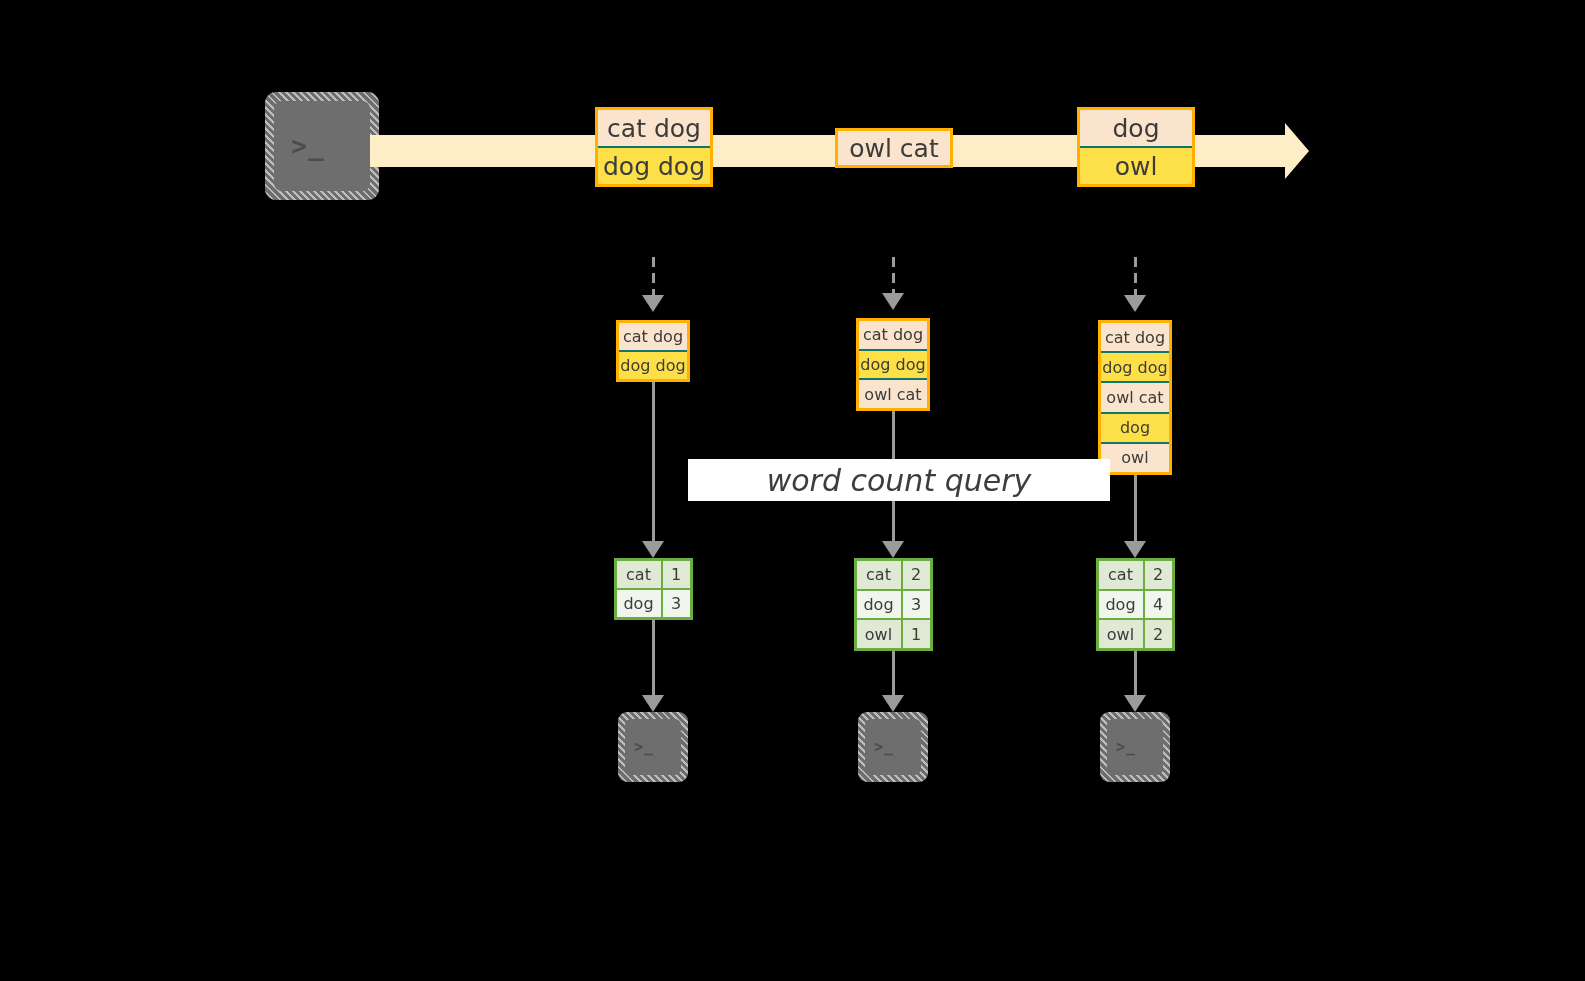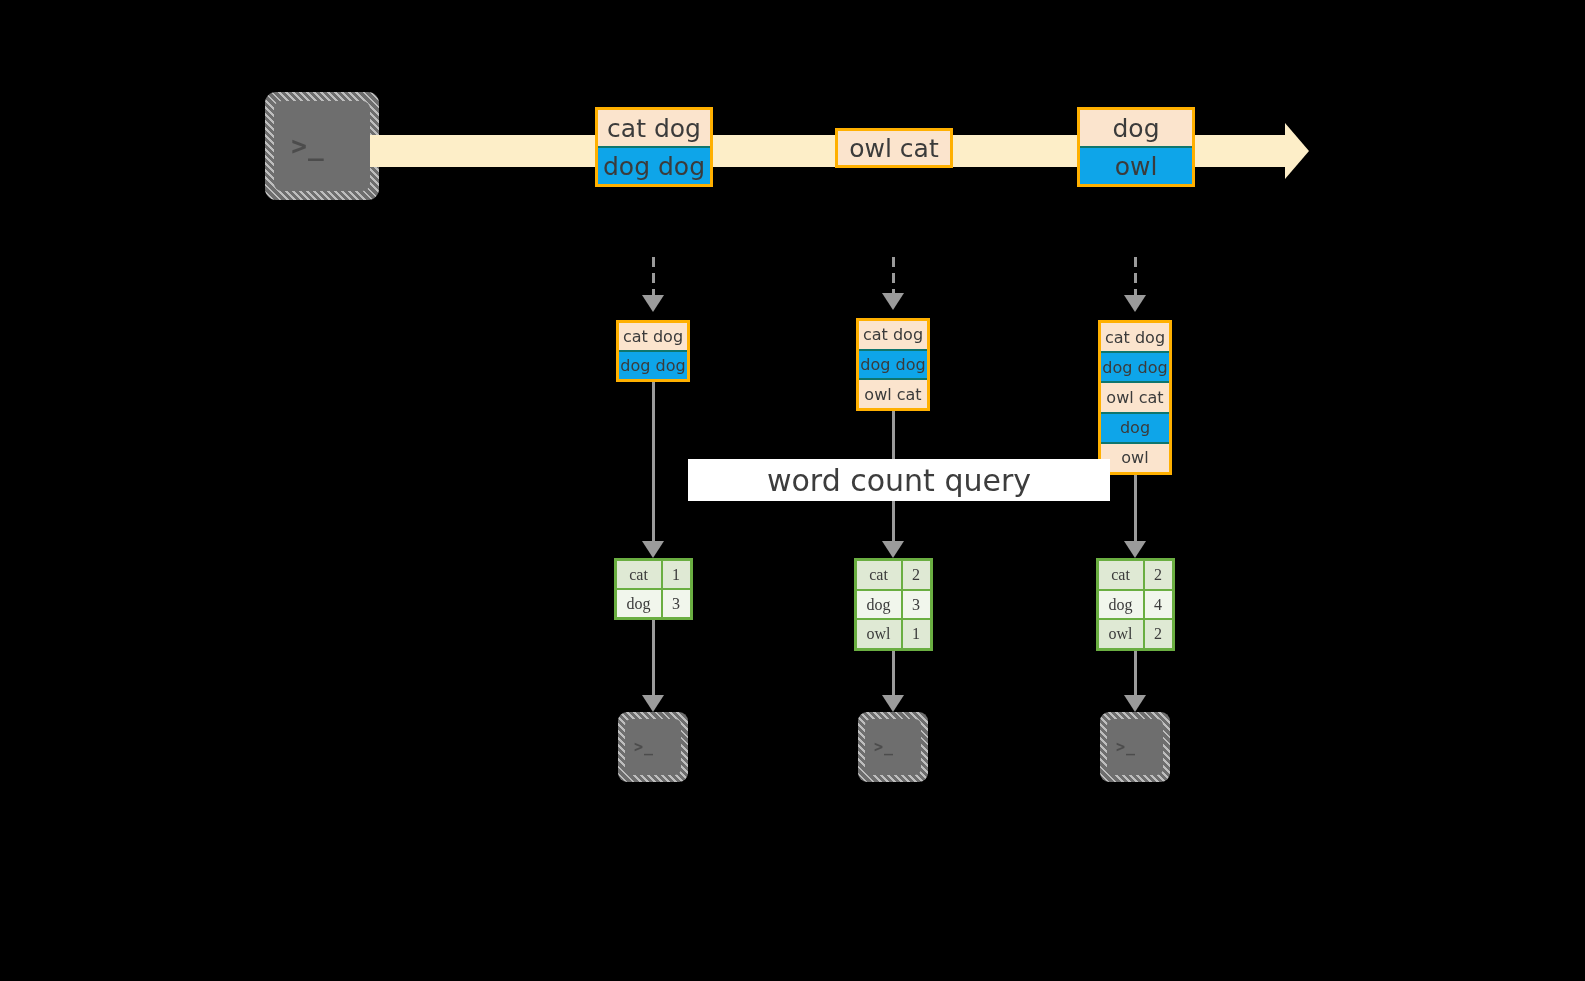--- a/index.html
+++ b/index.html
@@ -78,21 +78,21 @@
     flex: 1 1 auto;
     display: flex;
     align-items: center;
     justify-content: center;
     color: #3b3b3b;
     background: #fdeedd;
     border-bottom: 2px solid #0f766e;
     white-space: nowrap;
   }
   .evrow:last-child { border-bottom: none; }
-  .evrow.light { background: #0ea5e9; }
+  .evrow.light { background: #fde047; }
   .evrow.dark  { background: #fbe4cd; }
 
   .evbox.big   { font-size: 25px; }
   .evbox.small { font-size: 16px; }
   .evbox.small .evrow { border-bottom-width: 2px; }
 
   
   .gtable {
     position: absolute;
     box-sizing: border-box;
@@ -100,21 +100,20 @@
     display: flex;
     flex-direction: column;
     background: #eef5e7;
     font-size: 16px;
   }
   .gtable .grow {
     box-sizing: border-box;
     flex: 1 1 auto;
     display: flex;
     border-bottom: 2px solid #6aae41;
-    font-family: Liberation Serif, serif;
   }
   .gtable .grow:last-child { border-bottom: none; }
   .gtable .gcell {
     box-sizing: border-box;
     display: flex;
     align-items: center;
     justify-content: center;
     color: #3b3b3b;
     background: #dfe9d4;
   }
@@ -256,14 +255,14 @@
         <div class="gcell cnt">2</div>
       </div>
     </div>
     <div class="vline" style="left: 1134px; top: 651px; height: 44px;"></div>
     <div class="vhead" style="left: 1124px; top: 695px;"></div>
     <div class="terminal small" style="left: 1100px; top: 712px; width: 70px; height: 70px;">
       <div class="inner">
         <div class="prompt" style="font-size: 15px;">&gt;_</div>
       </div>
     </div>
-    <div class="qlabel" style="left: 688px; top: 459px; width: 422px; height: 42px;">word count query</div>
+    <div class="qlabel" style="left: 688px; top: 459px; width: 422px; height: 42px; font-style: italic;">word count query</div>
   </div>
 
 </body></html>

